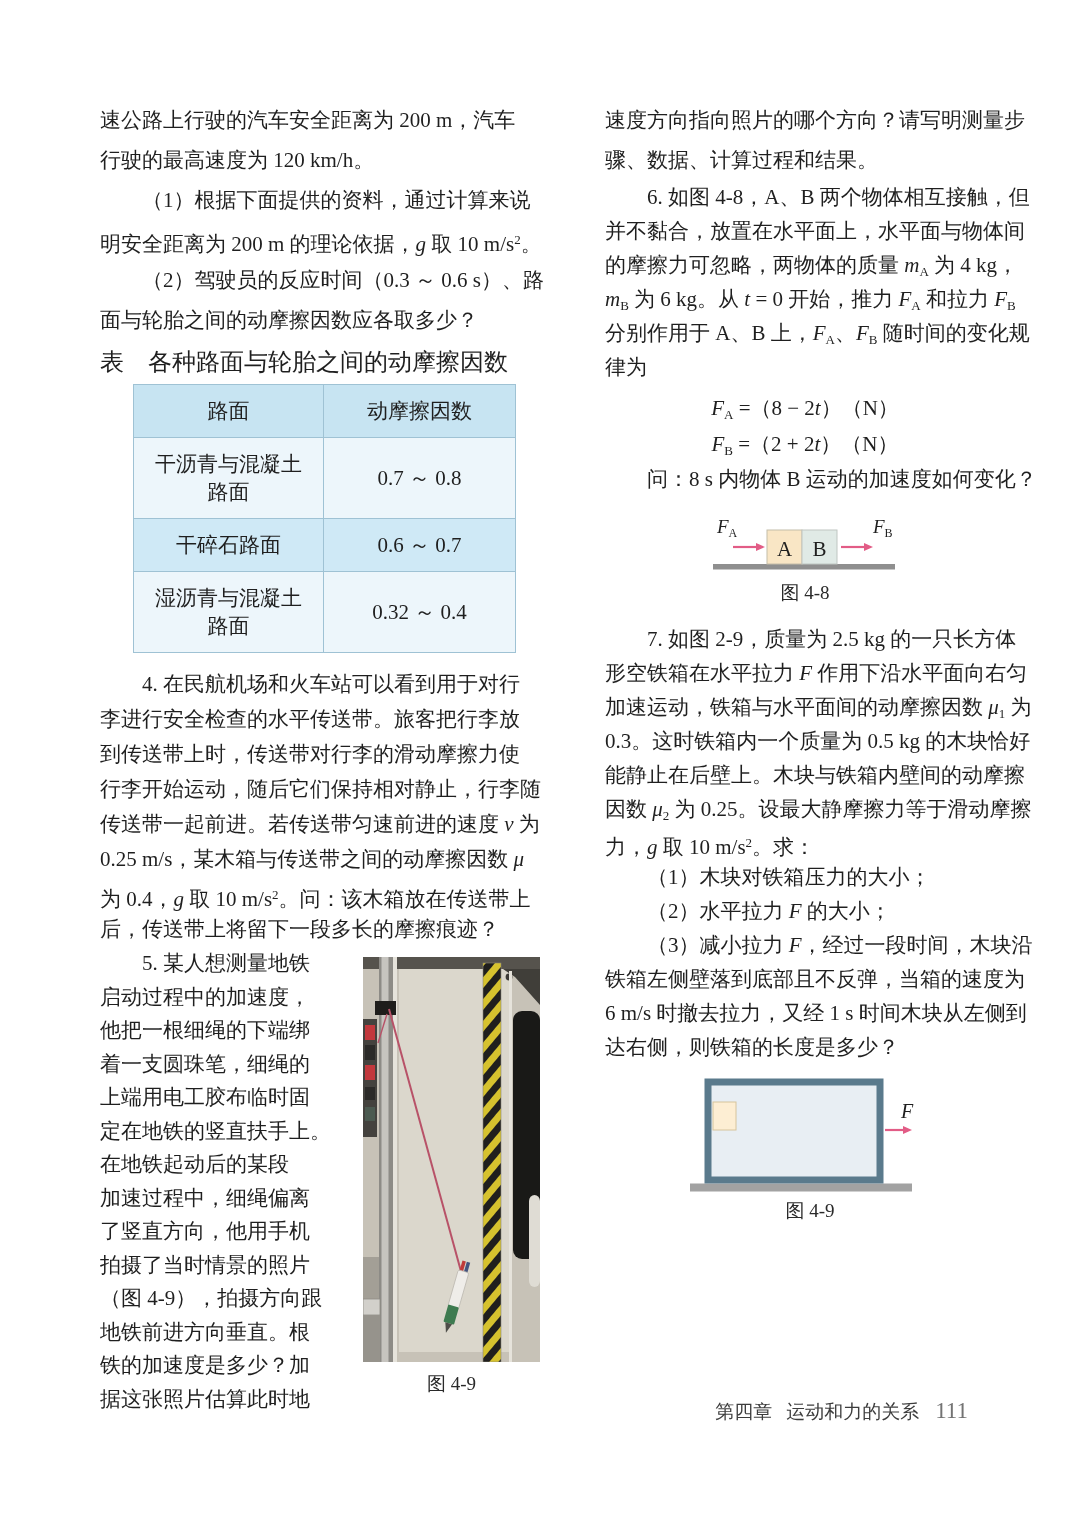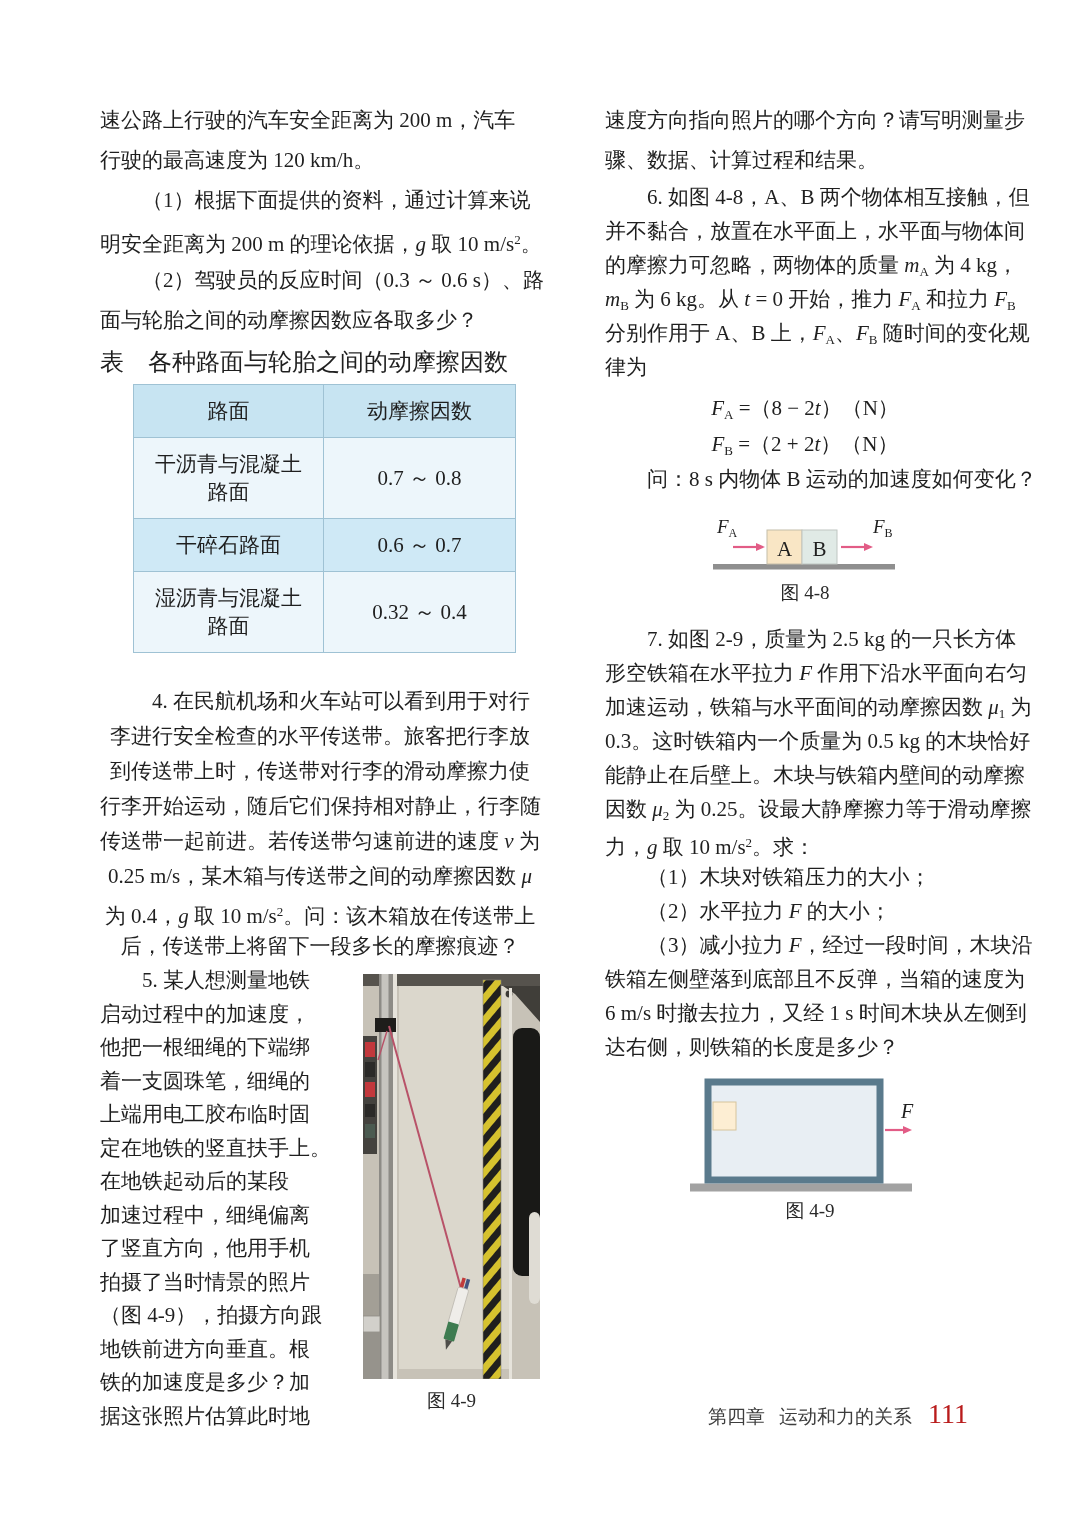--- a/index.html
+++ b/index.html
@@ -20,41 +20,41 @@
   sup { font-size:13px; vertical-align:7px; }
   i { font-style:italic; }
 
   .table-caption { height:44px; line-height:44px; font-size:24px; }
   table.friction { border-collapse:collapse; margin-left:33px; width:382px; font-size:21px; table-layout:fixed; }
   table.friction th, table.friction td { border:1px solid #9fc2d4; text-align:center; height:44px; font-weight:normal; padding:12px; }
   table.friction thead th { background:#c7e4f2; }
   table.friction tbody tr:nth-child(odd) td { background:#edf6fb; }
   table.friction tbody tr:nth-child(even) td { background:#cfe9f6; }
 
-  .p4 { margin-top:31px;text-align:center; }
+  .p4 { margin-top:14px; }
   .p5row { display:flex; }
   .p5text { width:256px; }
   .photo-fig { margin-left:7px; margin-top:10px; width:177px; }
   .photo-fig svg { display:block; }
   figcaption { font-size:19px; text-align:center; margin-top:9px; color:#2a2a2a; }
 
   .equations { margin-top:6px; text-align:center; padding-right:40px; font-size:21px; }
   .equations .eq { line-height:36px; height:36px;text-align:center; }
   .q6 { font-size:21px; line-height:34px; height:34px; white-space:nowrap; }
   .fig8 { margin-top:4px; }
   .fig8 svg { display:block; }
   .fig8 figcaption { margin-top:2px; padding-right:40px; }
   .p7 { margin-top:16px; }
   .fig9 { margin-top:12px; }
   .fig9 svg { display:block; }
   .fig9 figcaption { margin-top:4px; padding-right:30px; }
 
   .footer { position:absolute; top:1398px; right:112px; font-size:19px; color:#3d3d3d; white-space:nowrap; }
   .footer .chapter-title { margin-left:14px; }
-  .footer .page-number { margin-left:16px; font-size:28px; color:#b91c1c; }
+  .footer .page-number { margin-left:16px; font-size:23px; color:#737373; }
 </style>
 </head>
 <body>
 
 <div class="page">
 
   <div class="col left">
     <div class="para">
         <div class="ln">速公路上行驶的汽车安全距离为 200 m，汽车</div>
         <div class="ln">行驶的最高速度为 120 km/h。</div>

